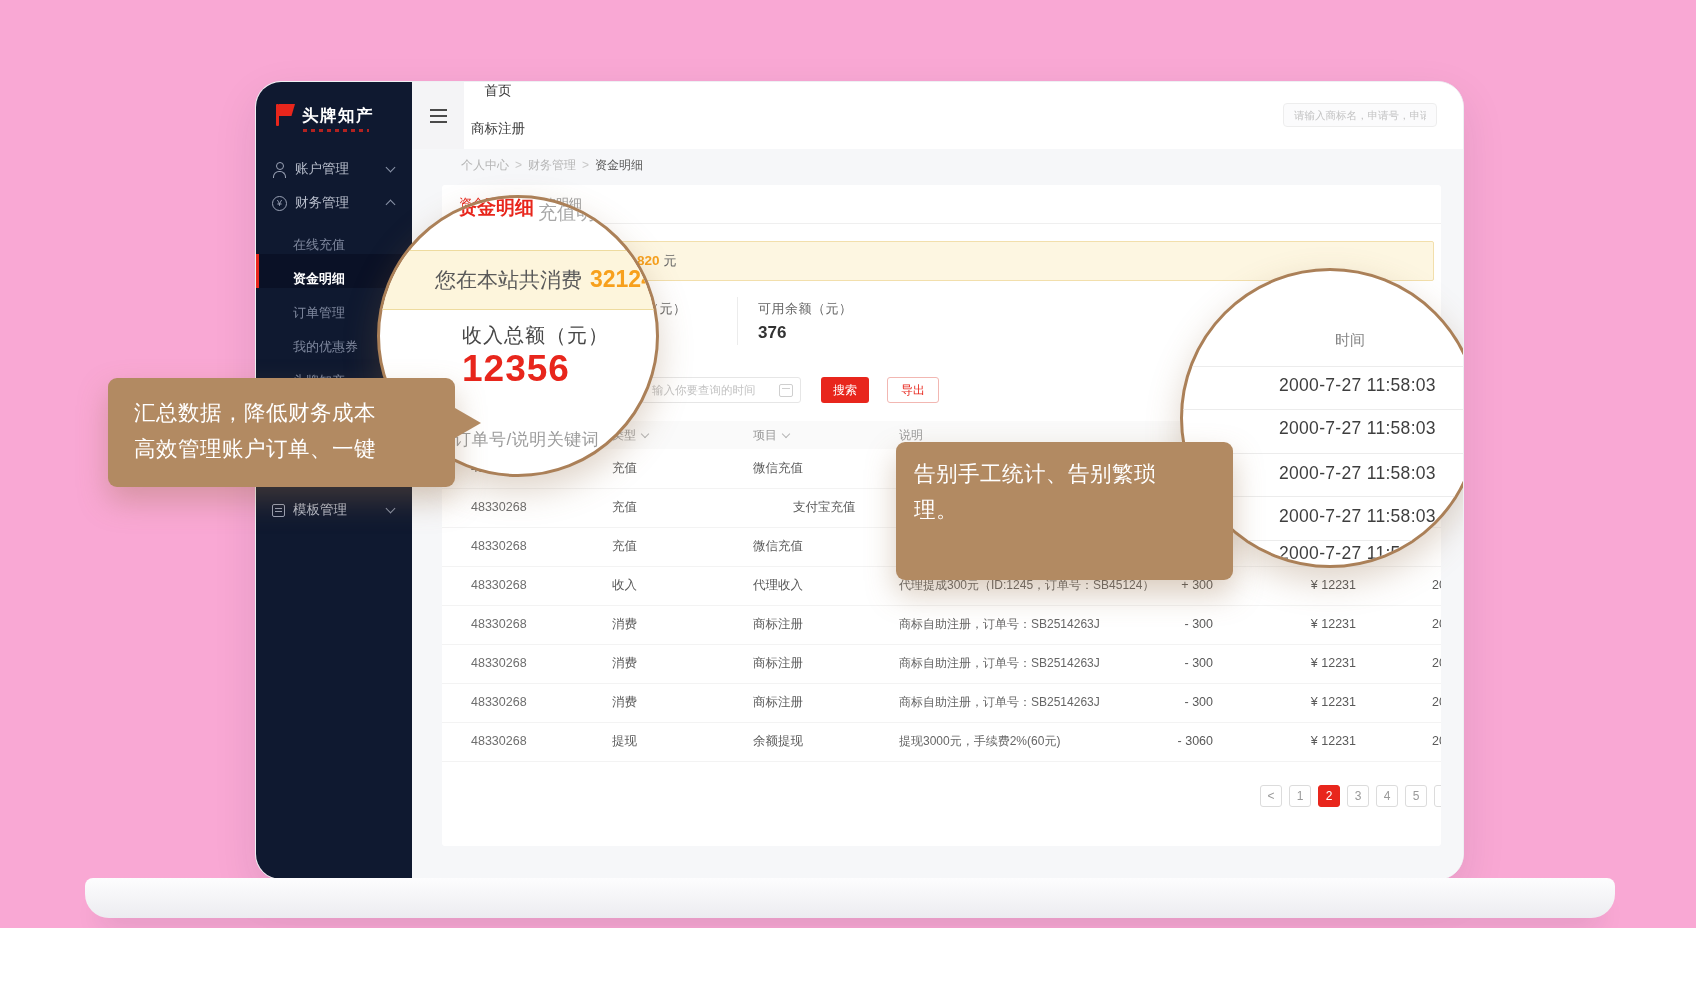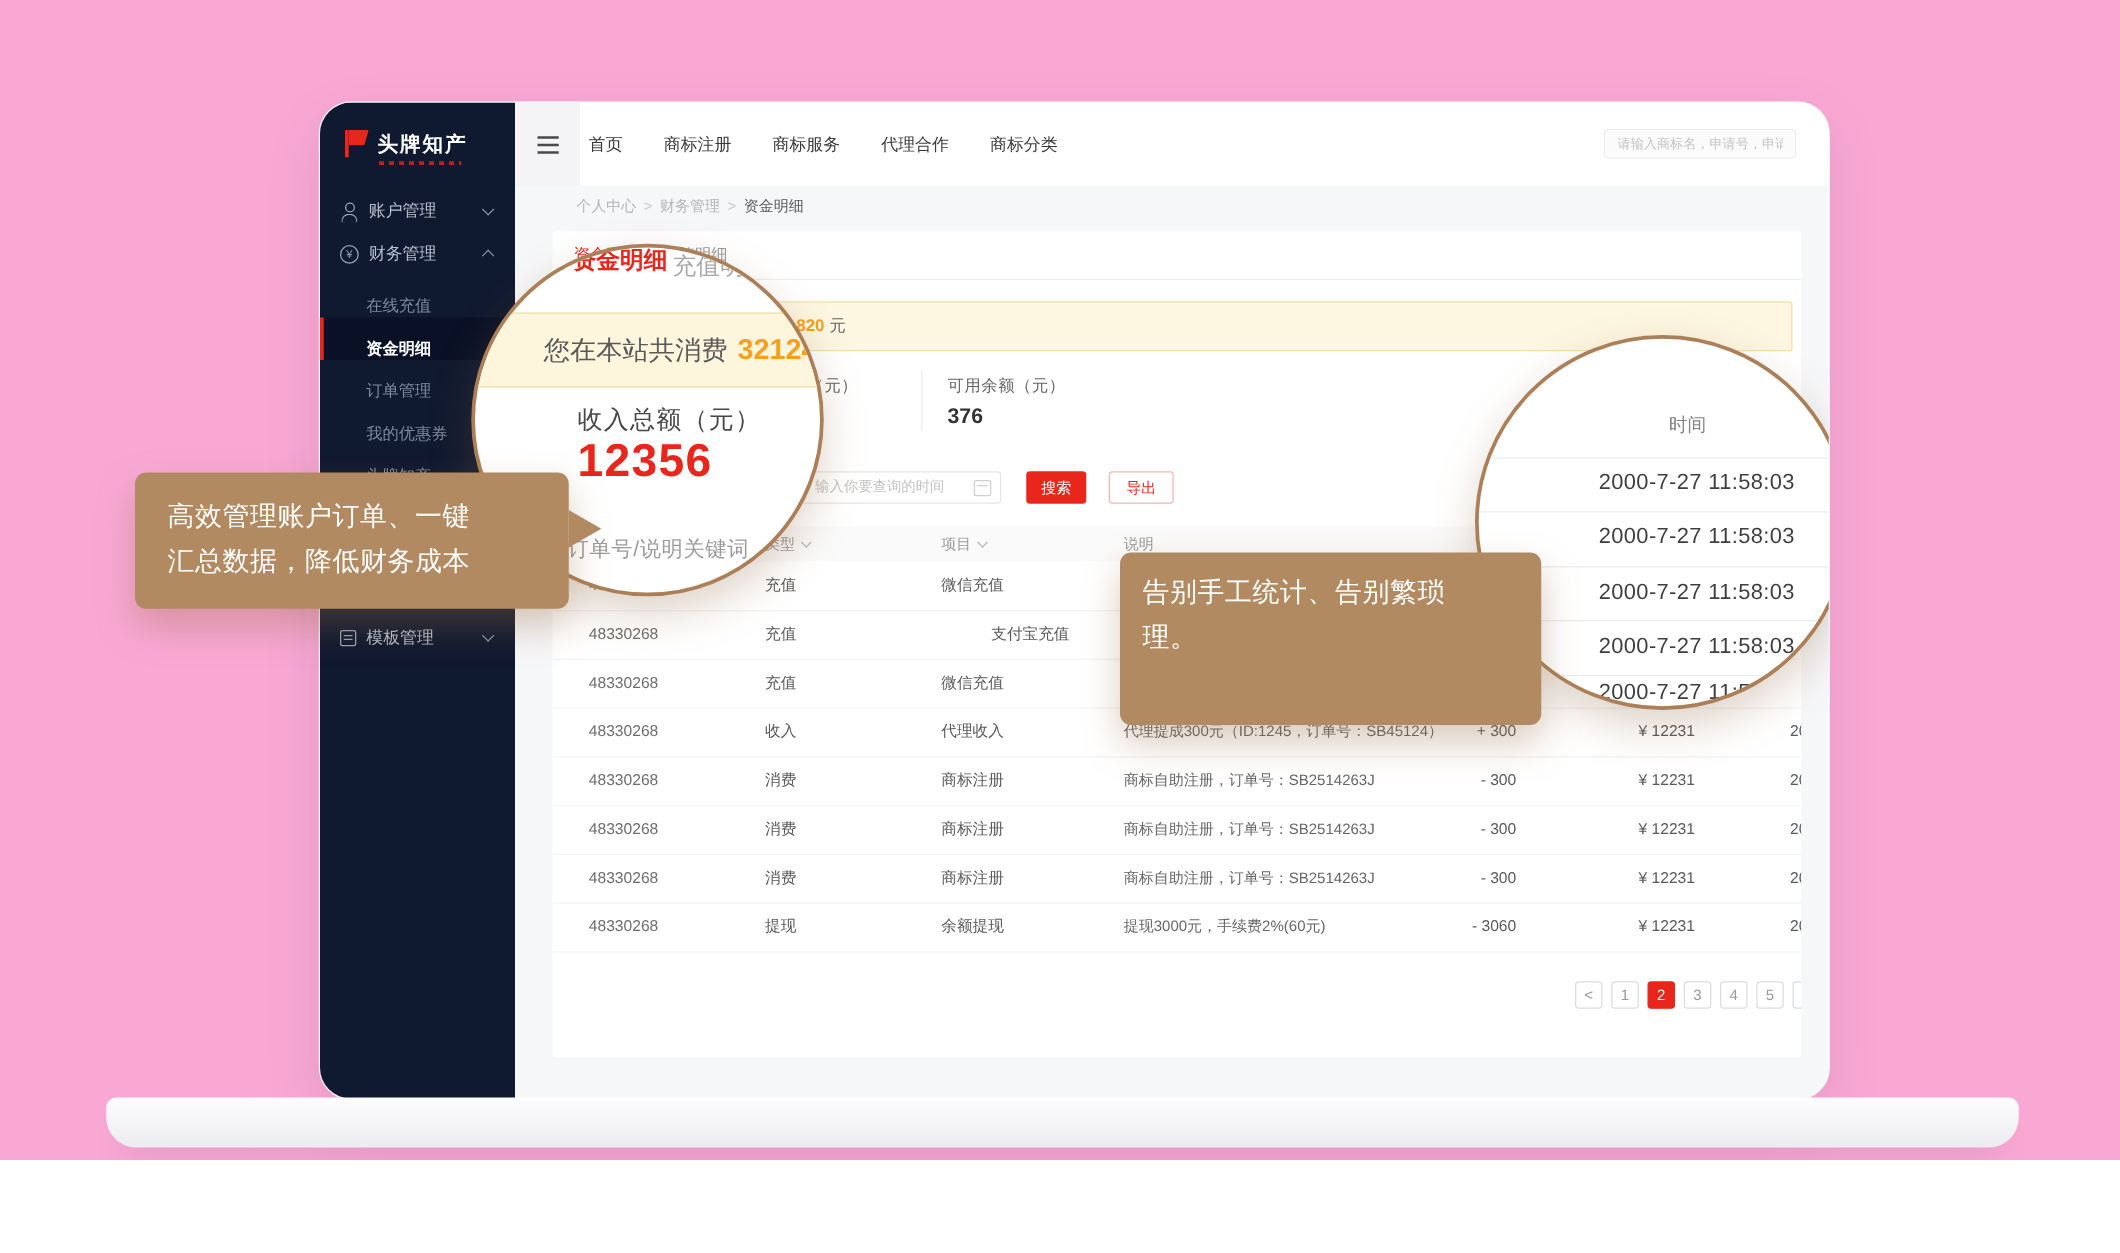--- a/index.html
+++ b/index.html
@@ -36,21 +36,21 @@
   .finance-icon{border:1.3px solid #9aa2b5;border-radius:50%;box-sizing:border-box;color:#9aa2b5;font-size:9px;line-height:12px;text-align:center;}
   .finance-icon:before{content:"¥";}
   .template-icon{width:13px;height:13px;flex-basis:13px;border:1.3px solid #9aa2b5;border-radius:2px;box-sizing:border-box;}
   .template-icon:before{content:"";display:block;margin:3px 2px 0;border-top:1.3px solid #9aa2b5;}
   .template-icon:after{content:"";display:block;margin:2px 2px 0;border-top:1.3px solid #9aa2b5;}
   
   #navbar{left:156px;top:0;width:1051px;height:67px;background:#fff;border-bottom:1px solid #f0f0f2;}
   #burger{position:absolute;left:0;top:0;width:52px;height:67px;background:#f4f4f6;cursor:pointer;
         display:flex;flex-direction:column;justify-content:center;align-items:center;gap:4px;}
   #burger span{width:17px;height:2px;background:#4a4a4a;display:block;}
-  #navitems{position:absolute;left:59px;top:0;height:67px;display:flex;align-items:center;gap:33px;font-size:13.5px;color:#3a3a3a;}
+  #navitems{position:absolute;left:59px;top:0;height:67px;display:flex;align-items:center;gap:20px;font-size:13.5px;color:#3a3a3a;flex-direction:column;}
   .navitem{cursor:pointer;white-space:nowrap;}
   #topsearch{position:absolute;left:871px;top:21px;width:154px;height:24px;background:#fbfbfc;border:1px solid #ededed;
         border-radius:4px;font-size:10.5px;color:#888;padding:0 10px;box-sizing:border-box;outline:none;}
   #topsearch::placeholder{color:#c3c3c3;}
   
   #bodybg{left:156px;top:67px;width:1051px;height:730px;background:#f6f7f9;}
   #breadcrumb{left:205px;top:67px;height:32px;display:flex;align-items:center;font-size:12px;}
   .bc-part{color:#b5b5b5;cursor:pointer;}
   .bc-part.current{color:#595959;}
   .bc-sep{margin:0 6px;color:#c8c8c8;}
@@ -335,22 +335,22 @@
         <div class="m2-time" style="top: 272px;">2000-7-27  11:58:03</div>
       </div>
 
   </div>
 
   <div id="base" class="abs"></div>
 
   <div id="callout1" class="abs callout">
     <div class="co-arrow"></div>
     <div id="co1-lines">
+        <div class="co-line">汇总数据，降低财务成本</div>
         <div class="co-line">高效管理账户订单、一键</div>
-        <div class="co-line">汇总数据，降低财务成本</div>
       </div>
   </div>
   <div id="callout2" class="abs callout">
     <div id="co2-lines">
         <div class="co-line">告别手工统计、告别繁琐</div>
         <div class="co-line">理。</div>
       </div>
   </div>
 </div>
 

